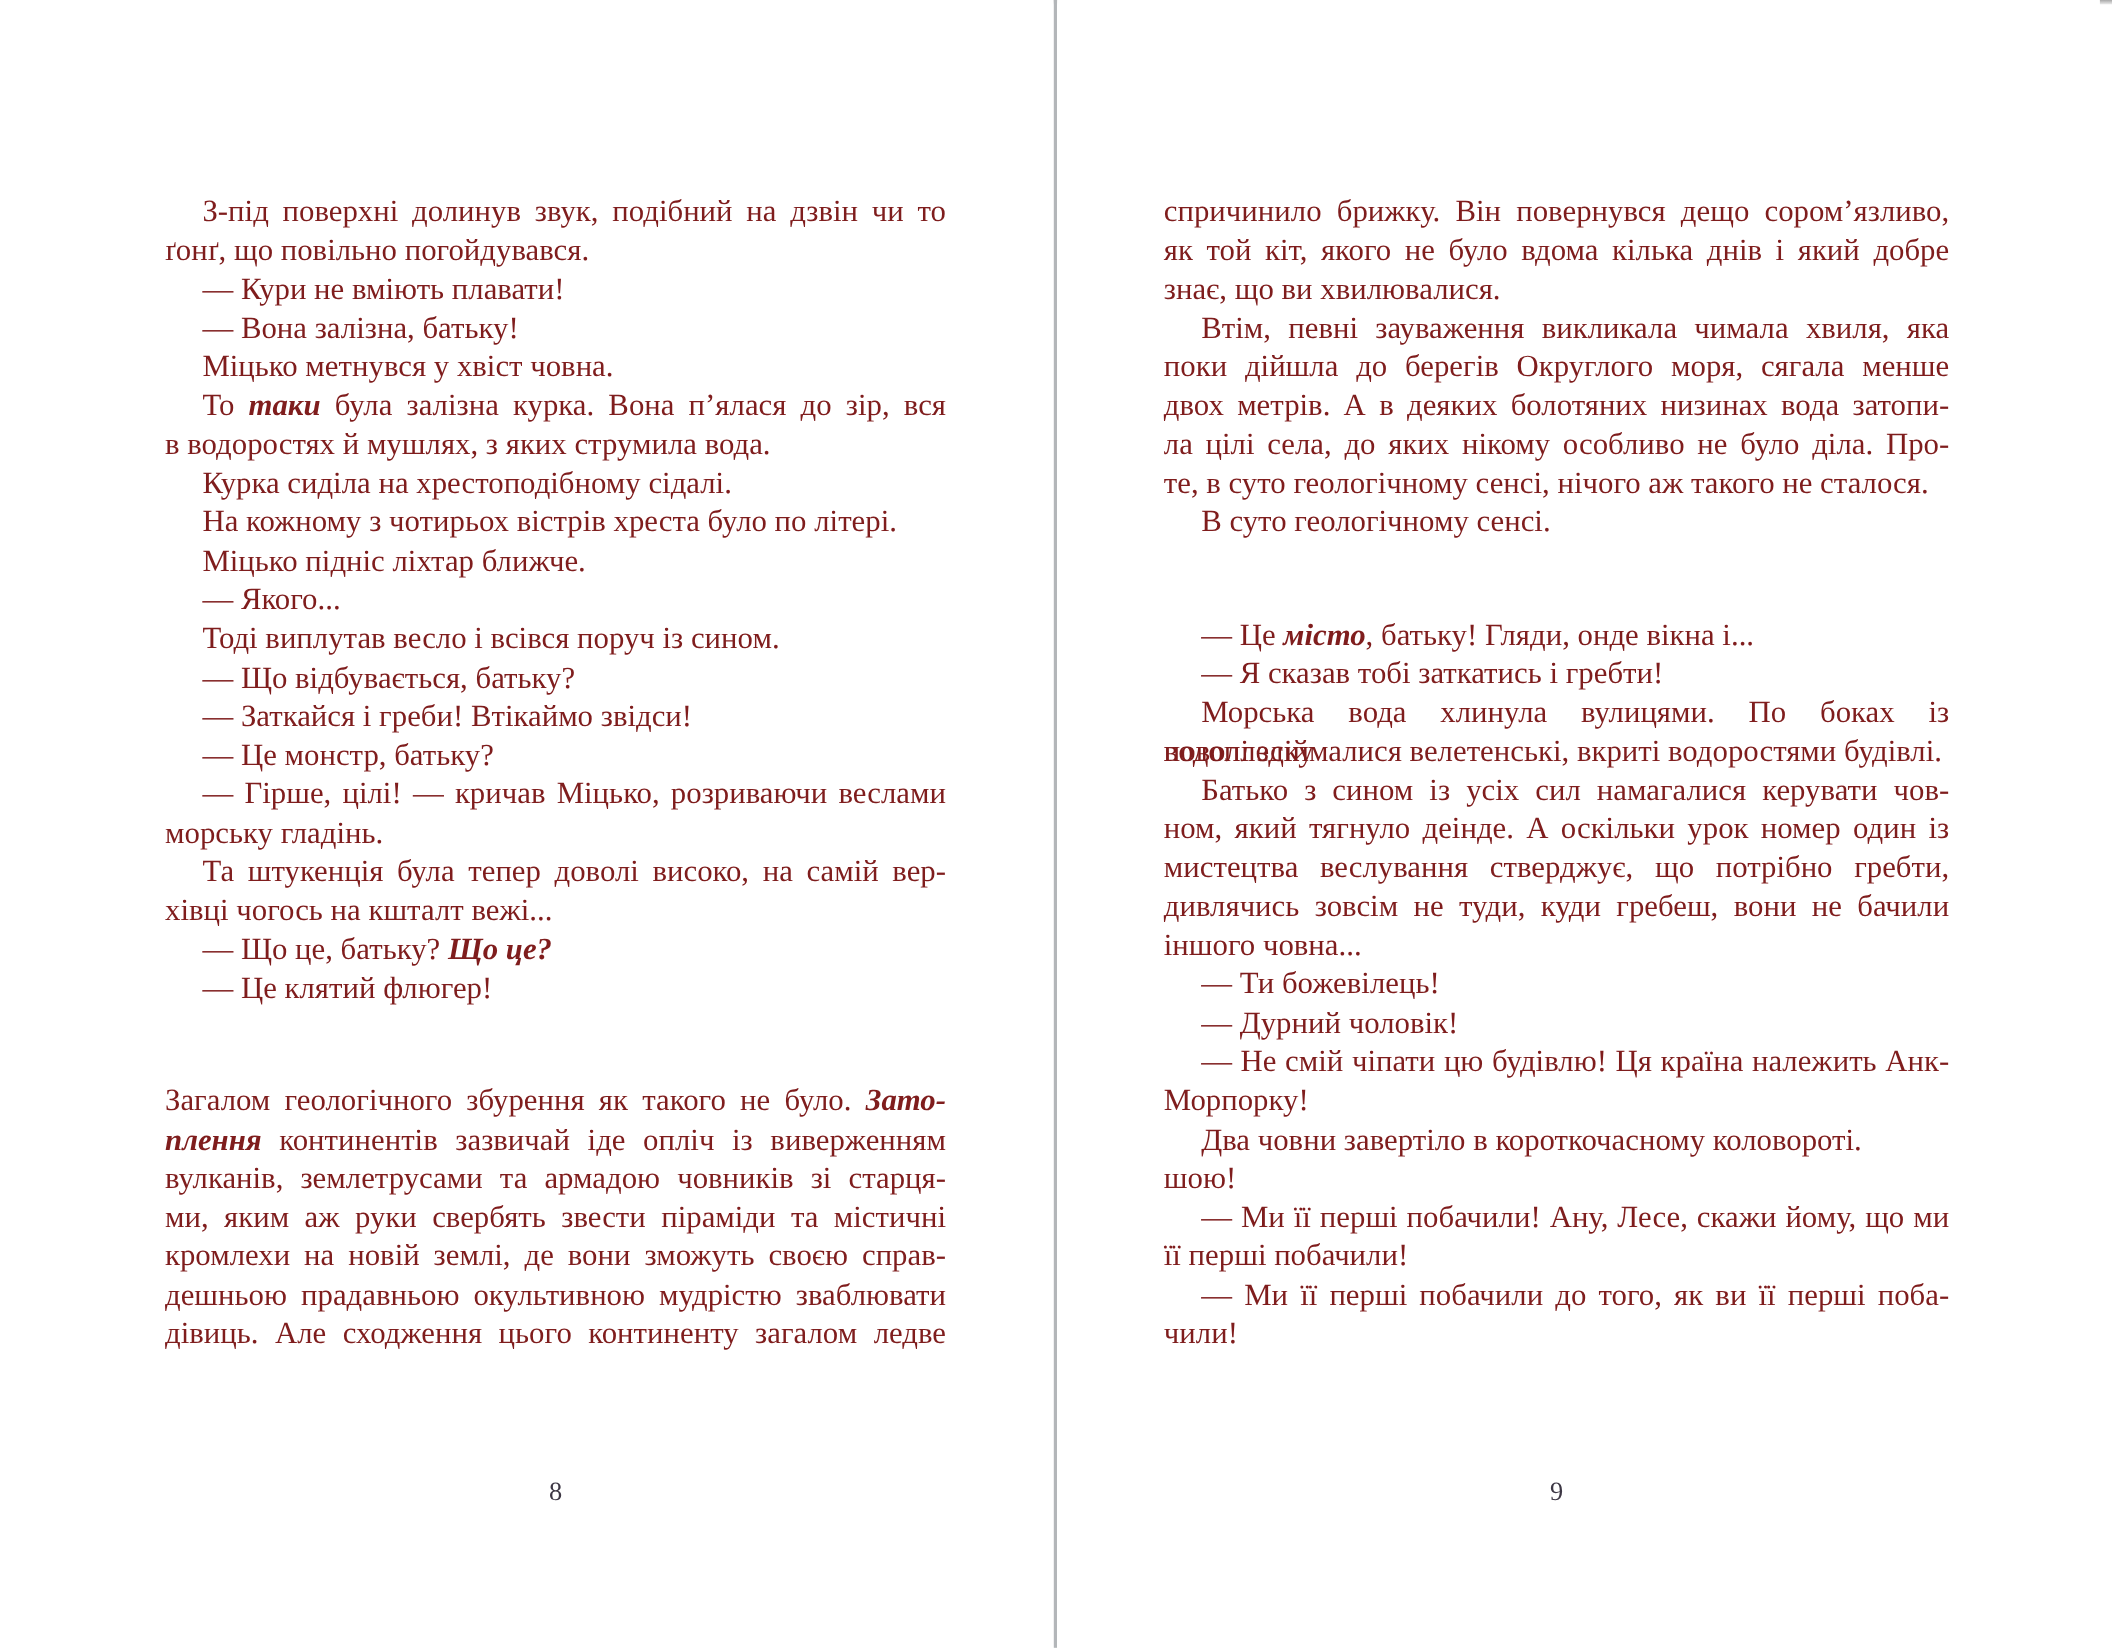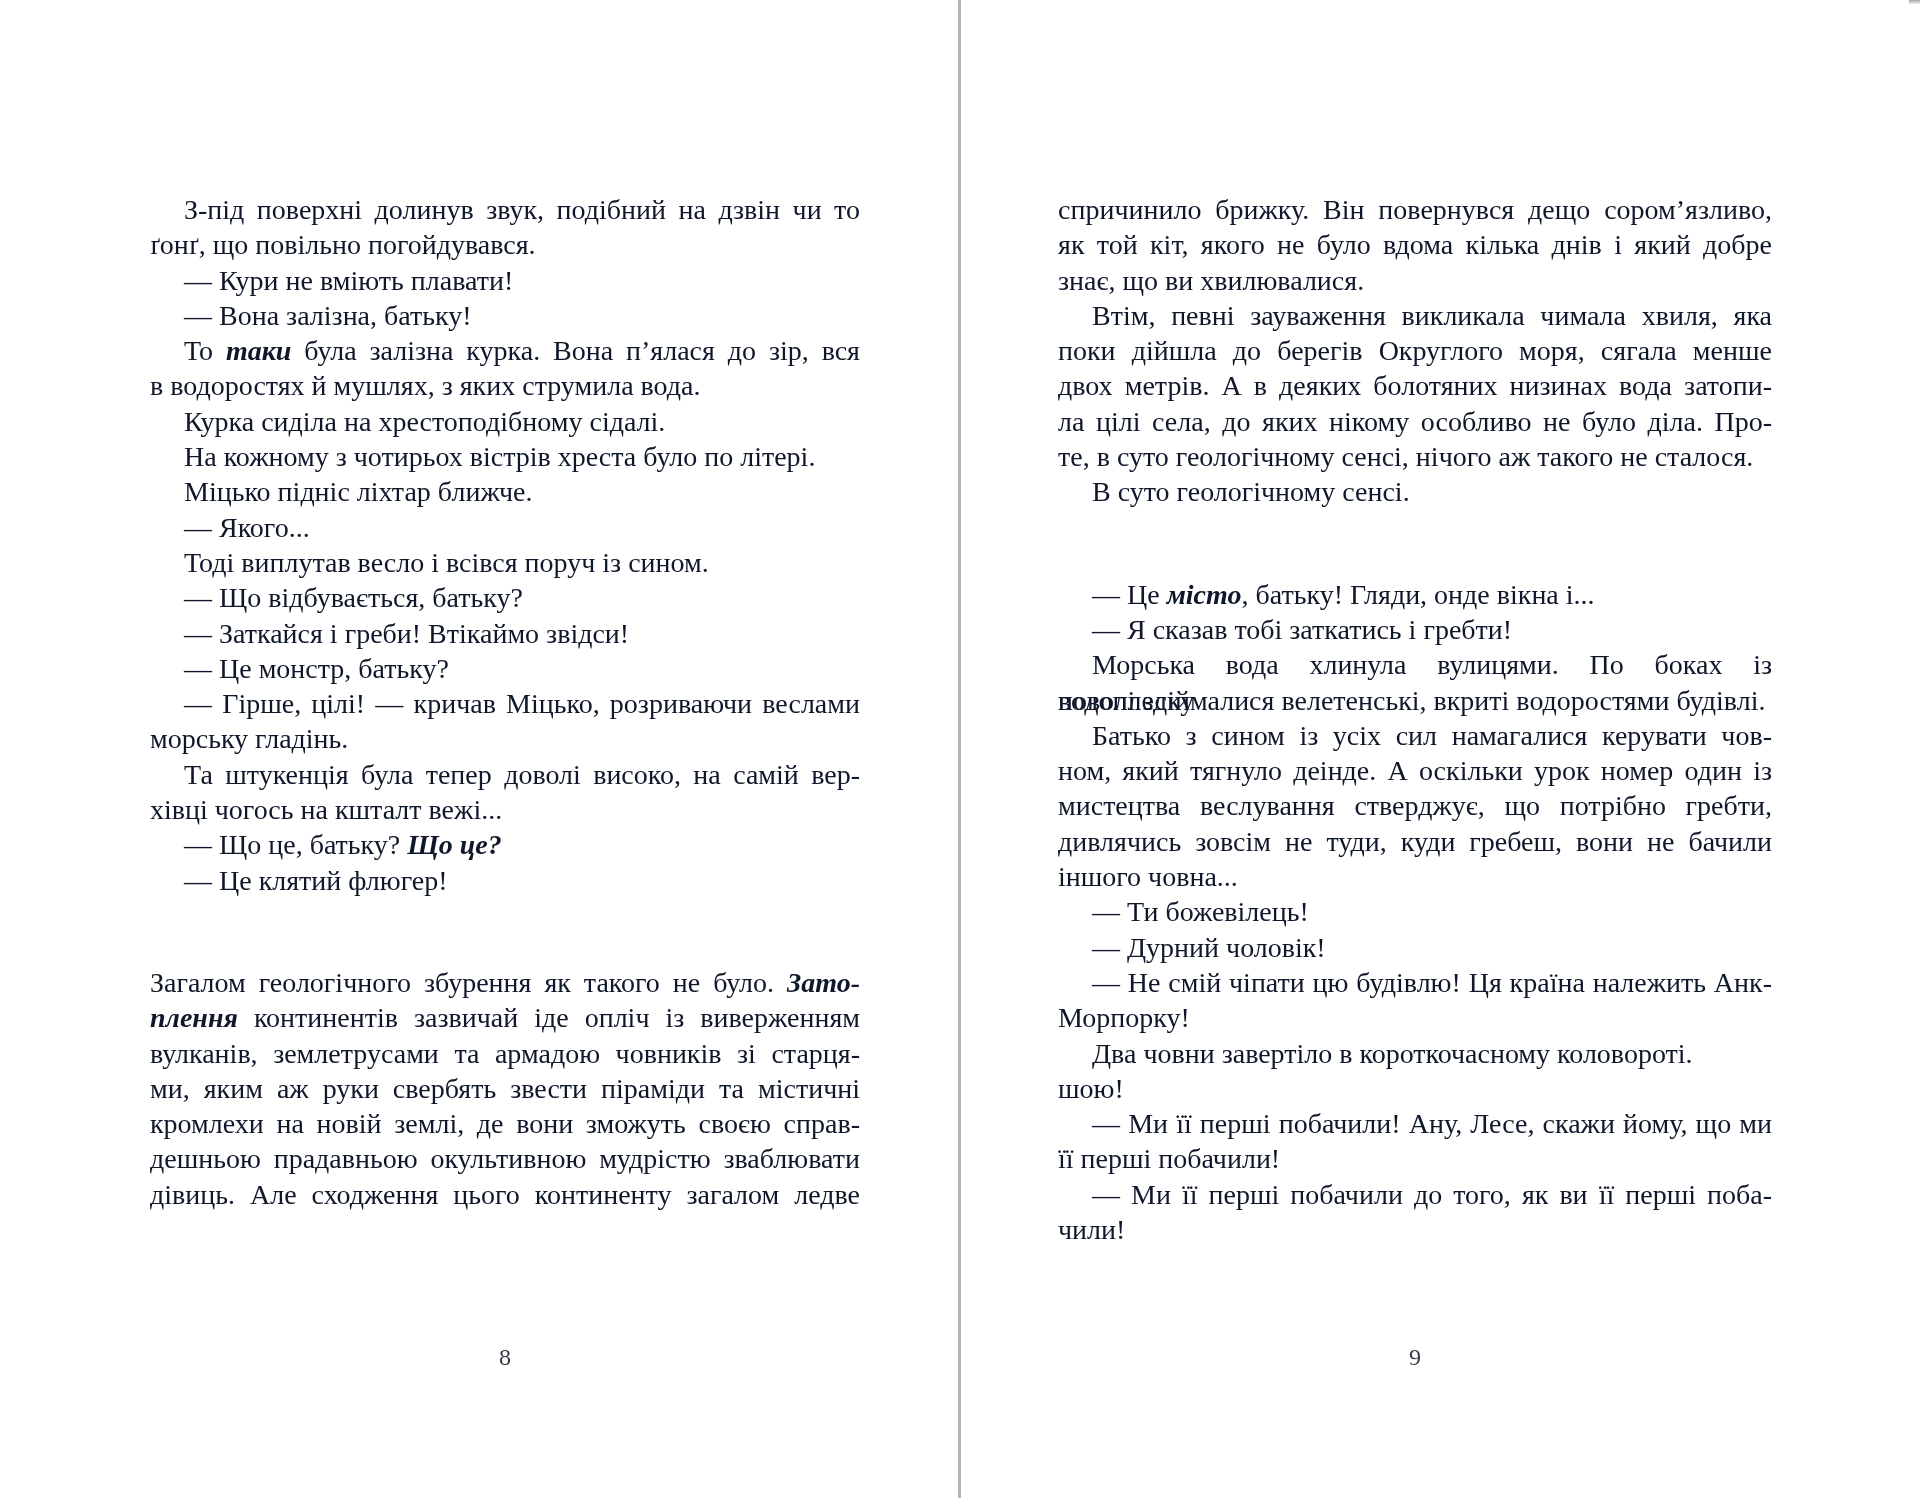--- a/index.html
+++ b/index.html
@@ -13,22 +13,22 @@
     background:linear-gradient(#a8a8a8,#ededed);
   }
   .spine{
     position:absolute;top:0;bottom:0;left:958px;width:3px;
     background:#b3b6b9;
   }
   .page{position:absolute;top:0;bottom:0;background:#ffffff;}
   .page.left{left:0;width:958px;}
   .page.right{left:961px;width:948px;}
   .text-col{
-    position:absolute;top:192px;
-    color:#0f172a;font-size:28px;line-height:35.3px;
+    position:absolute;top:175px;
+    color:#7f1d1d;font-size:28px;line-height:35.3px;
     letter-spacing:0;
   }
   .page.left  .text-col{left:150px;width:710px;}
   .page.right .text-col{left:97px;width:714px;}
   .line{height:35.3px;line-height:35.3px;text-align:left;white-space:normal;}
   .line.j{text-align:justify;text-align-last:justify;-moz-text-align-last:justify;}
   .line.ind{text-indent:34px;}
   .gap{height:67px;}
   em{font-style:italic;font-weight:bold;}
   .pagenum{
@@ -42,20 +42,21 @@
 <body>
 
 <div class="top-edge"></div>
 
 <div class="page left">
   <div class="text-col">
       <div class="line j ind">З-під поверхні долинув звук, подібний на дзвін чи то</div>
       <div class="line">ґонґ, що повільно погойдувався.</div>
       <div class="line ind">— Кури не вміють плавати!</div>
       <div class="line ind">— Вона залізна, батьку!</div>
+      <div class="line ind">Міцько метнувся у хвіст човна.</div>
       <div class="line j ind"><span>То </span><em>таки</em><span> була залізна курка. Вона п’ялася до зір, вся</span></div>
       <div class="line">в водоростях й мушлях, з яких струмила вода.</div>
       <div class="line ind">Курка сиділа на хрестоподібному сідалі.</div>
       <div class="line ind">На кожному з чотирьох вістрів хреста було по літері.</div>
       <div class="line ind">Міцько підніс ліхтар ближче.</div>
       <div class="line ind">— Якого...</div>
       <div class="line ind">Тоді виплутав весло і всівся поруч із сином.</div>
       <div class="line ind">— Що відбувається, батьку?</div>
       <div class="line ind">— Заткайся і греби! Втікаймо звідси!</div>
       <div class="line ind">— Це монстр, батьку?</div>

